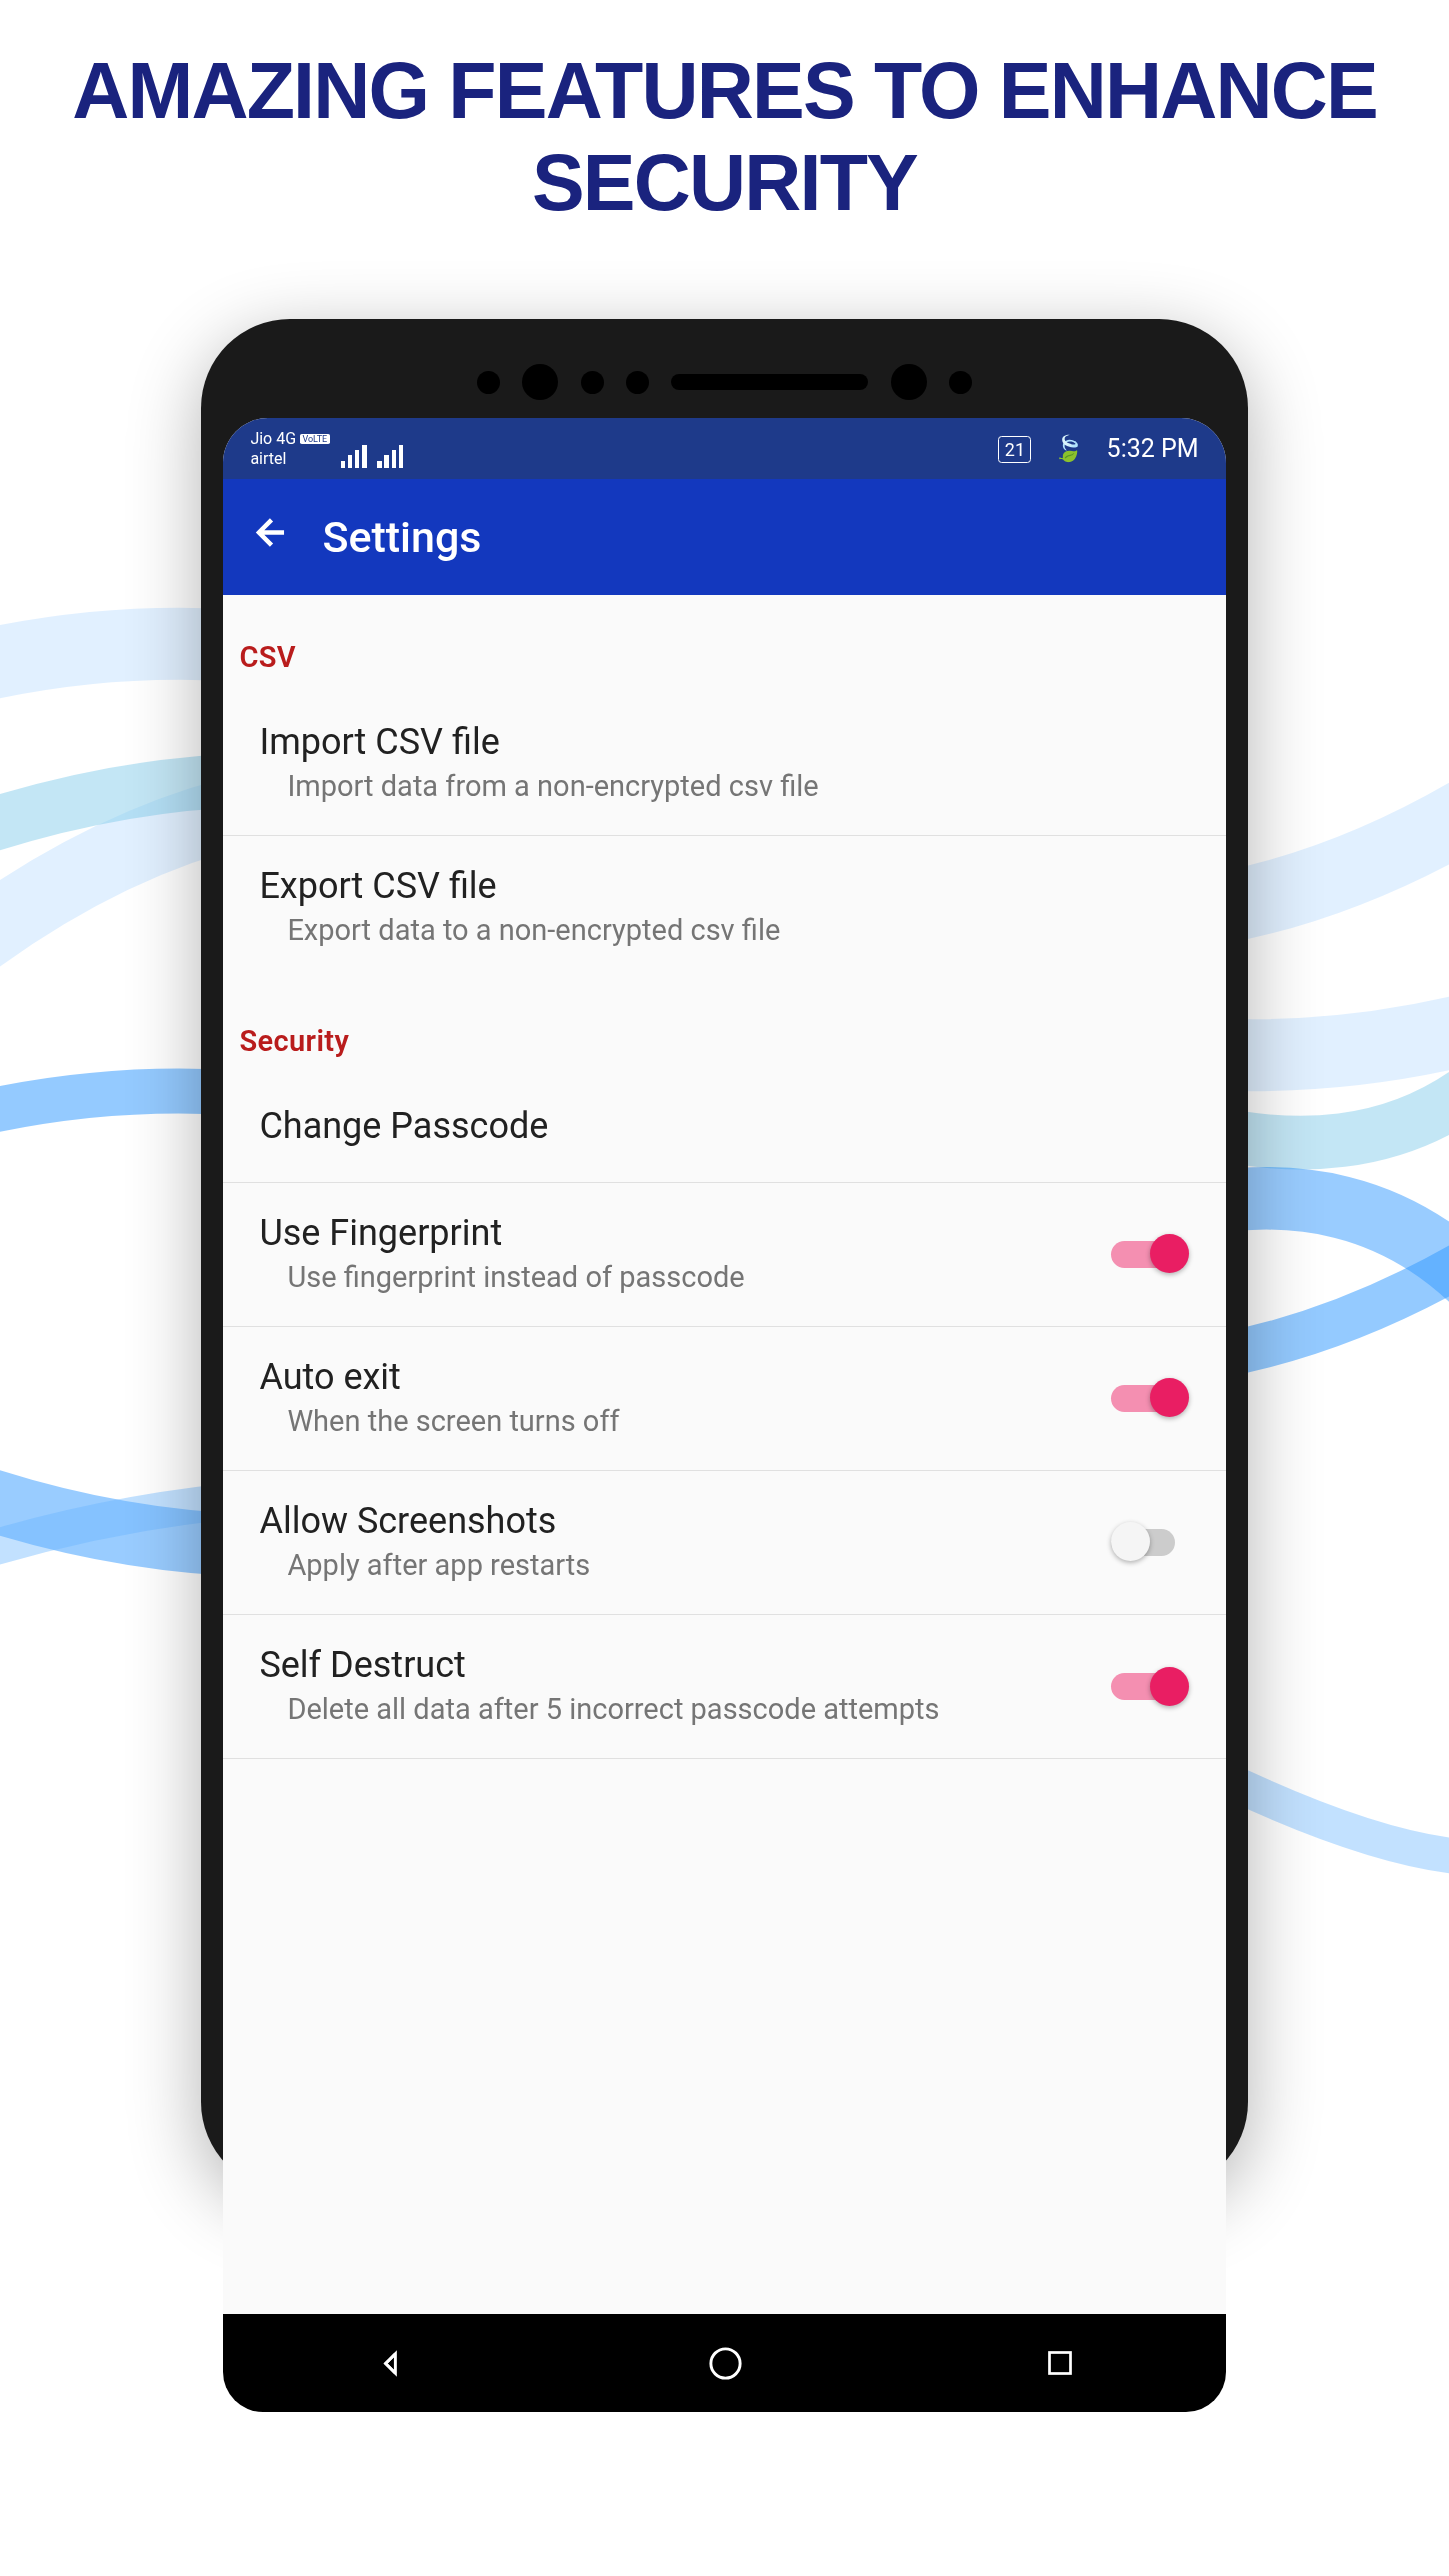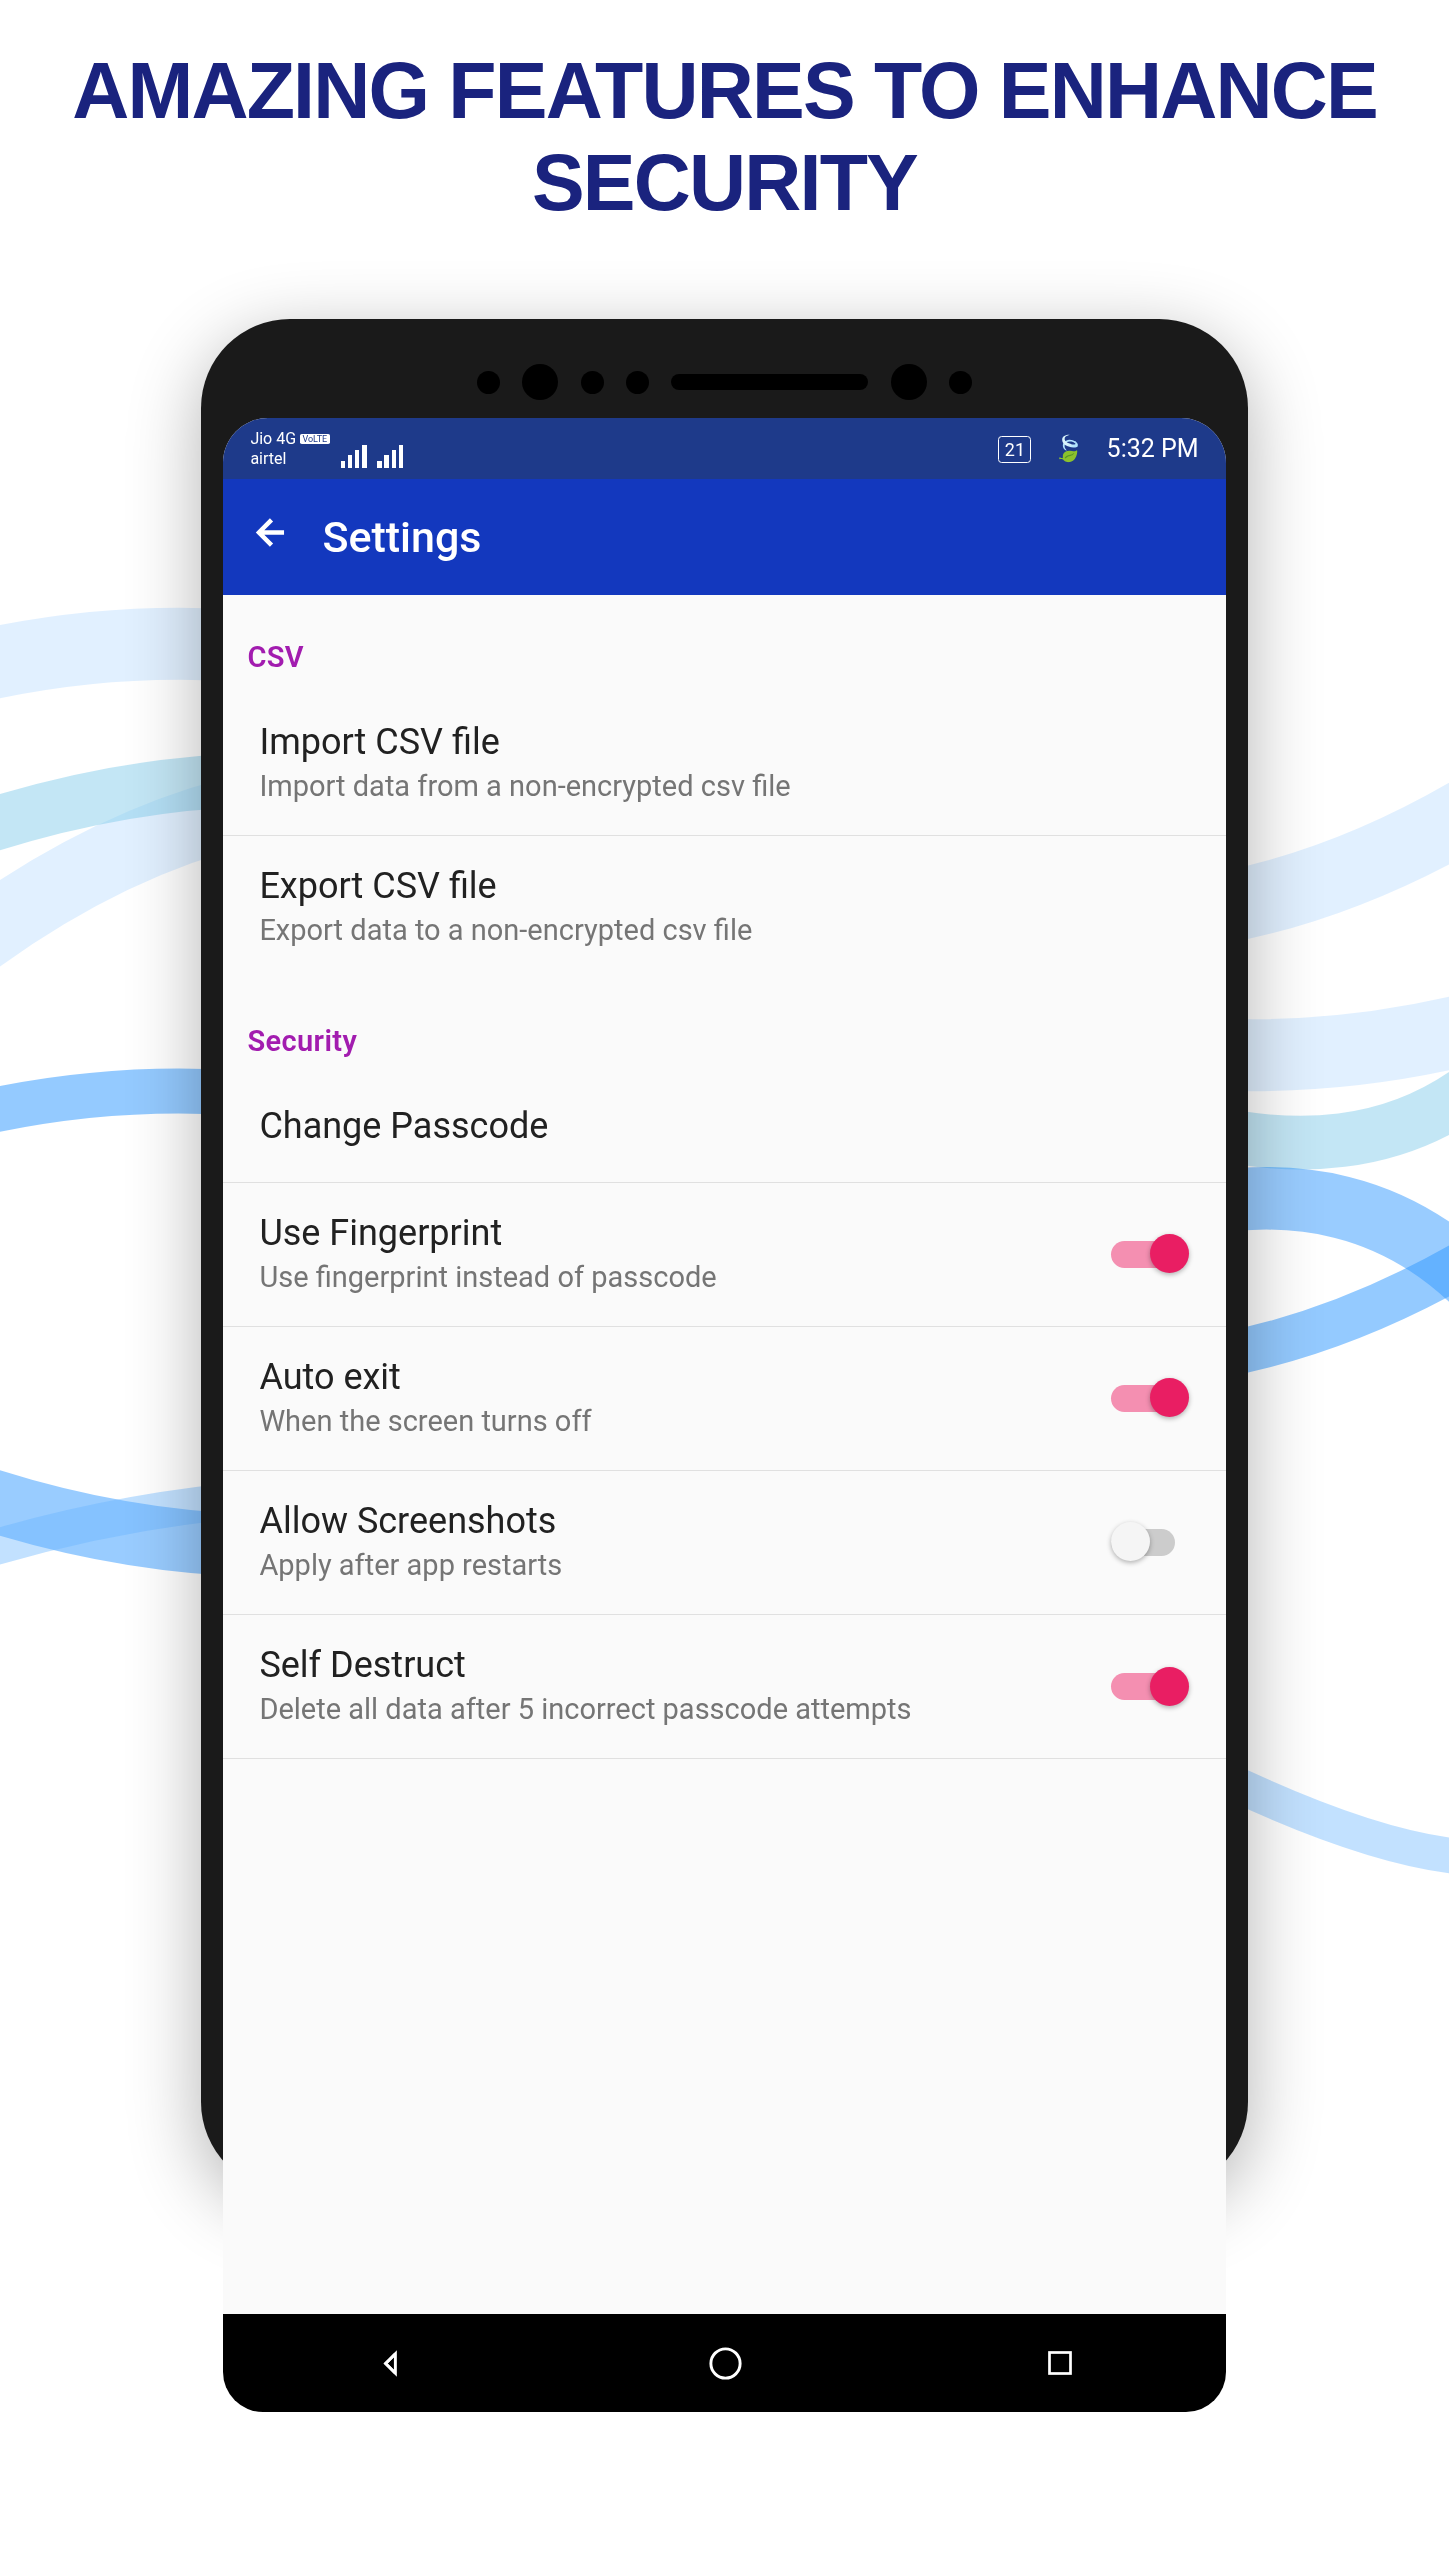--- a/index.html
+++ b/index.html
@@ -176,24 +176,24 @@
       font-weight: 500;
     }
 
     
     .settings-content {
       background: #fafafa;
       padding: 0;
     }
 
     .section-header {
-      color: #a21caf;
+      color: #b91c1c;
       font-size: 29px;
       font-weight: 600;
-      padding: 45px 24px 18px;
+      padding: 45px 16px 18px;
       letter-spacing: 0.4px;
     }
 
     .settings-item {
       padding: 29px 36px;
       border-bottom: 0.9px solid #e0e0e0;
       display: flex;
       justify-content: space-between;
       align-items: center;
       gap: 18px;
@@ -210,20 +210,21 @@
     .item-title {
       font-size: 36px;
       color: #212121;
       margin-bottom: 5.4px;
     }
 
     .item-subtitle {
       font-size: 29px;
       color: #757575;
       line-height: 1.3;
+      margin-left: 28px;
     }
 
     
     .toggle {
       position: relative;
       width: 79px;
       height: 36px;
       cursor: pointer;
     }
 

